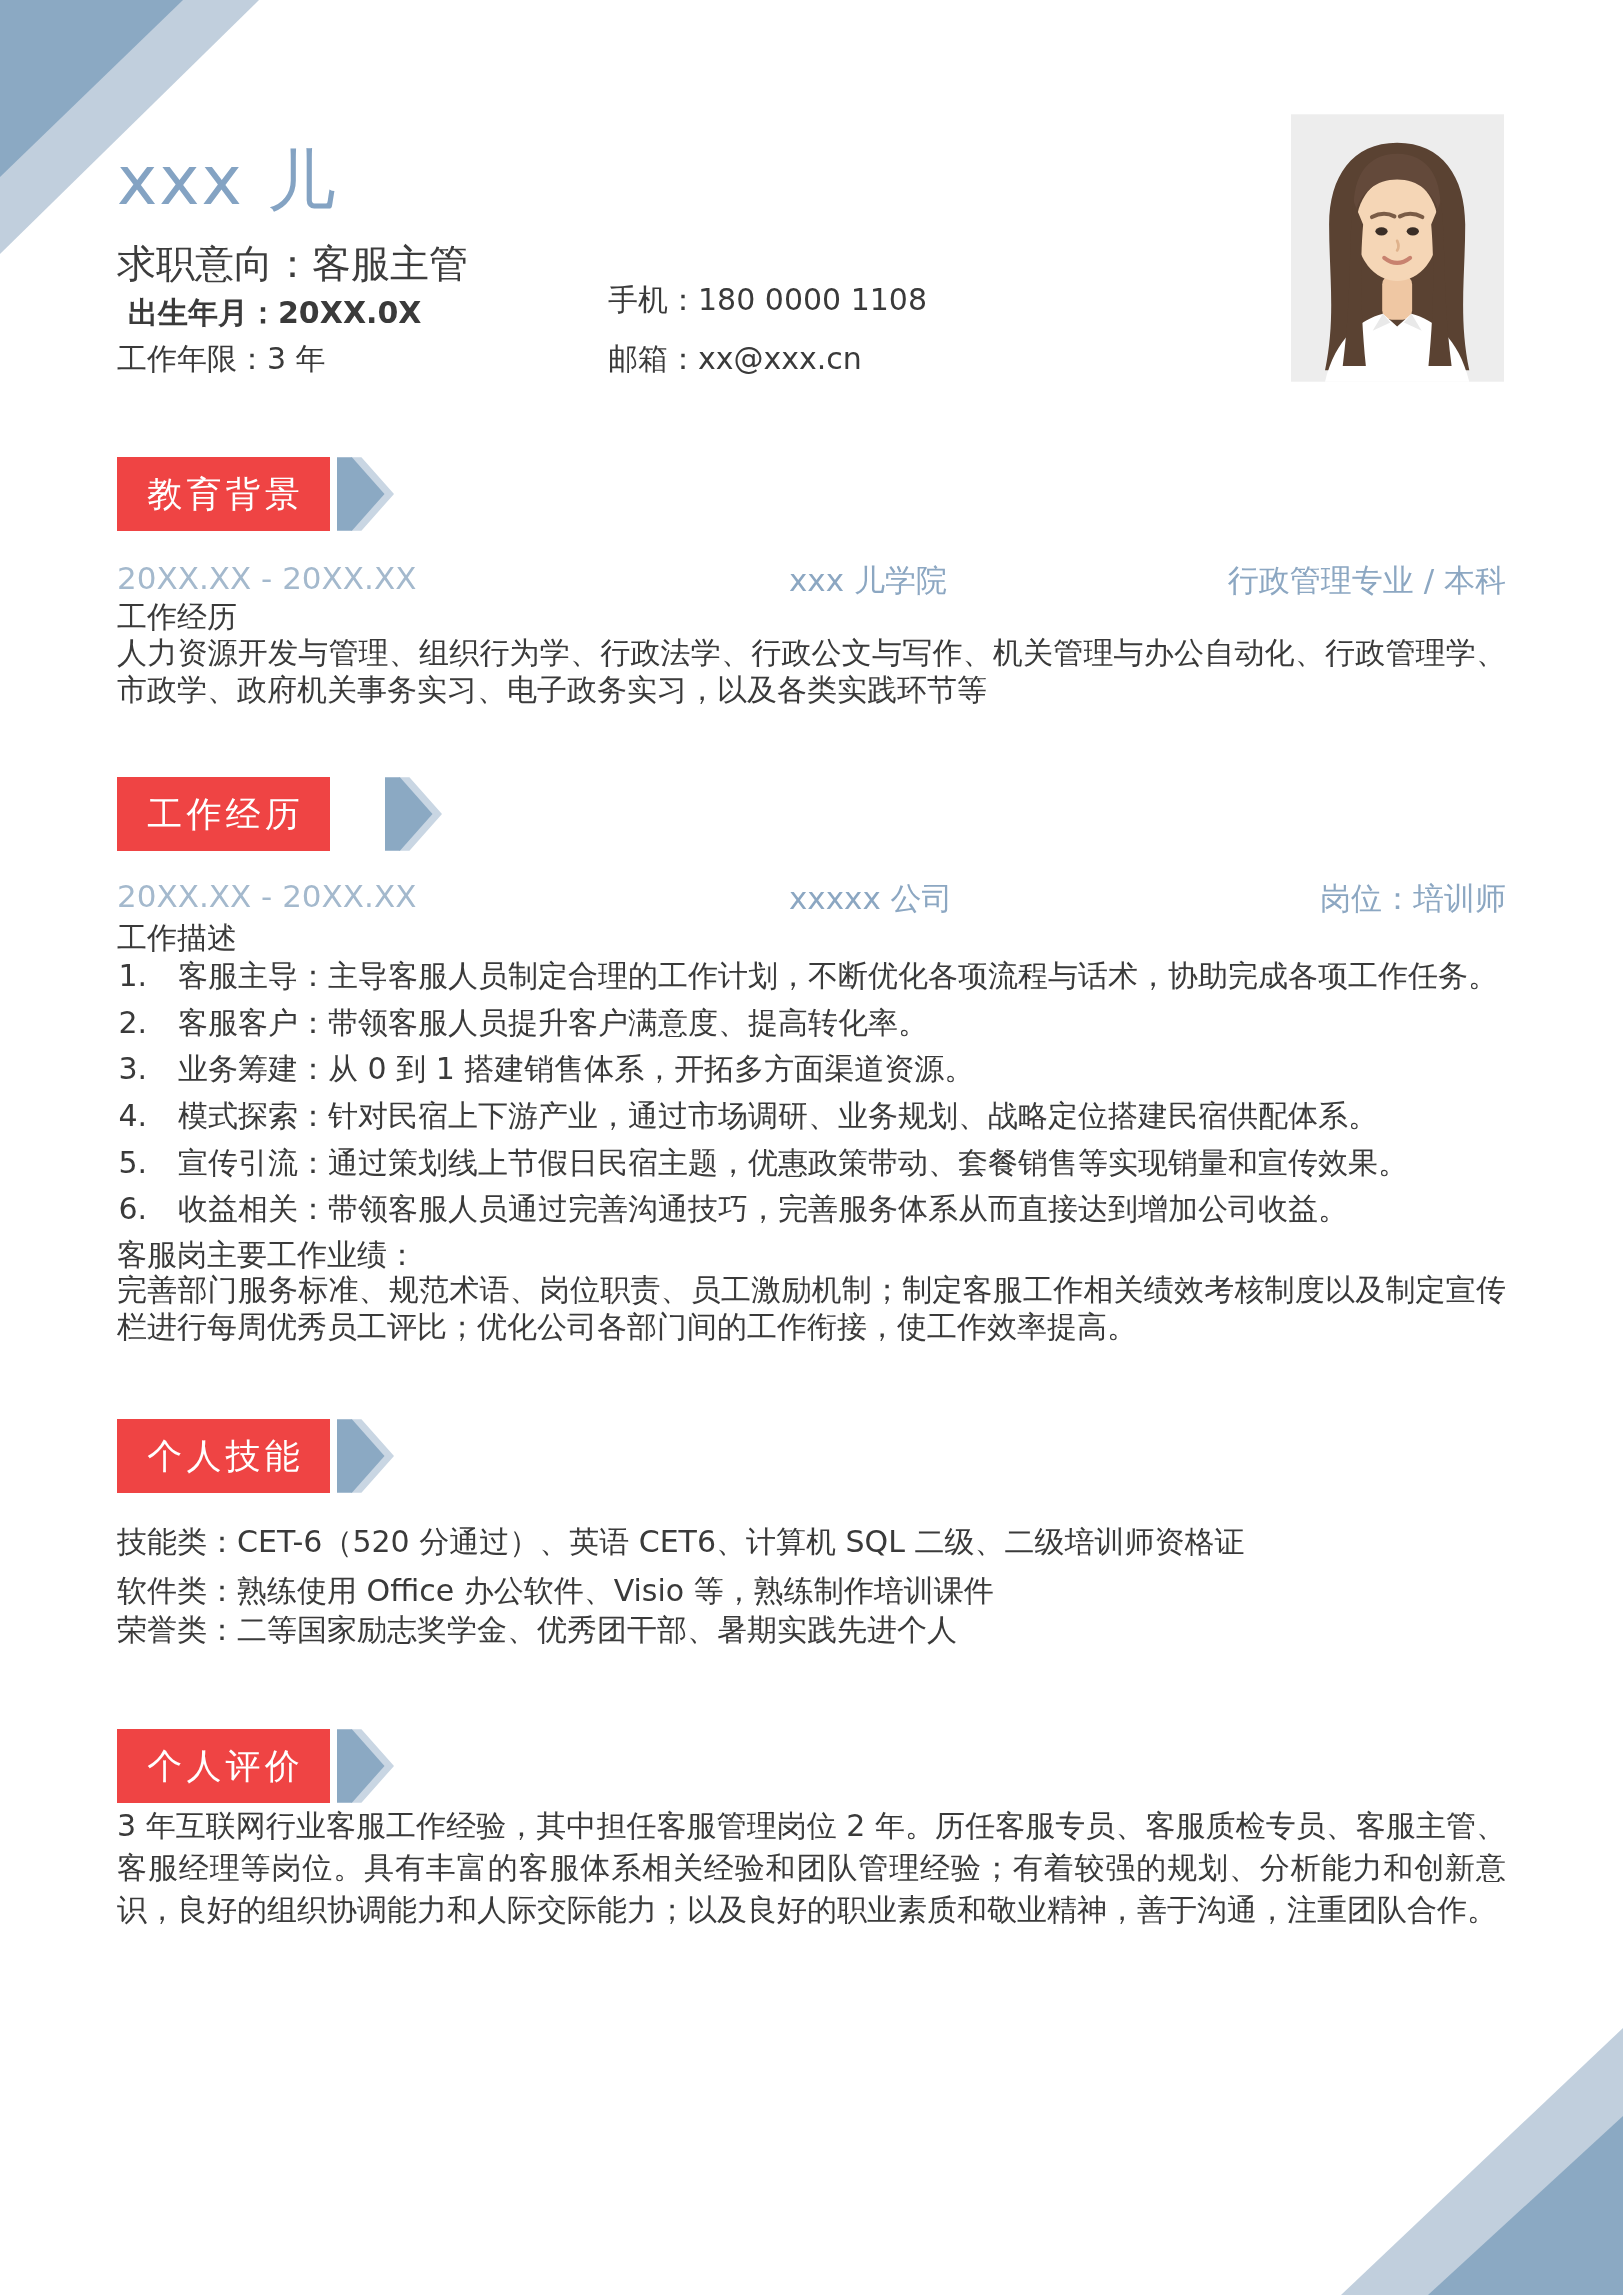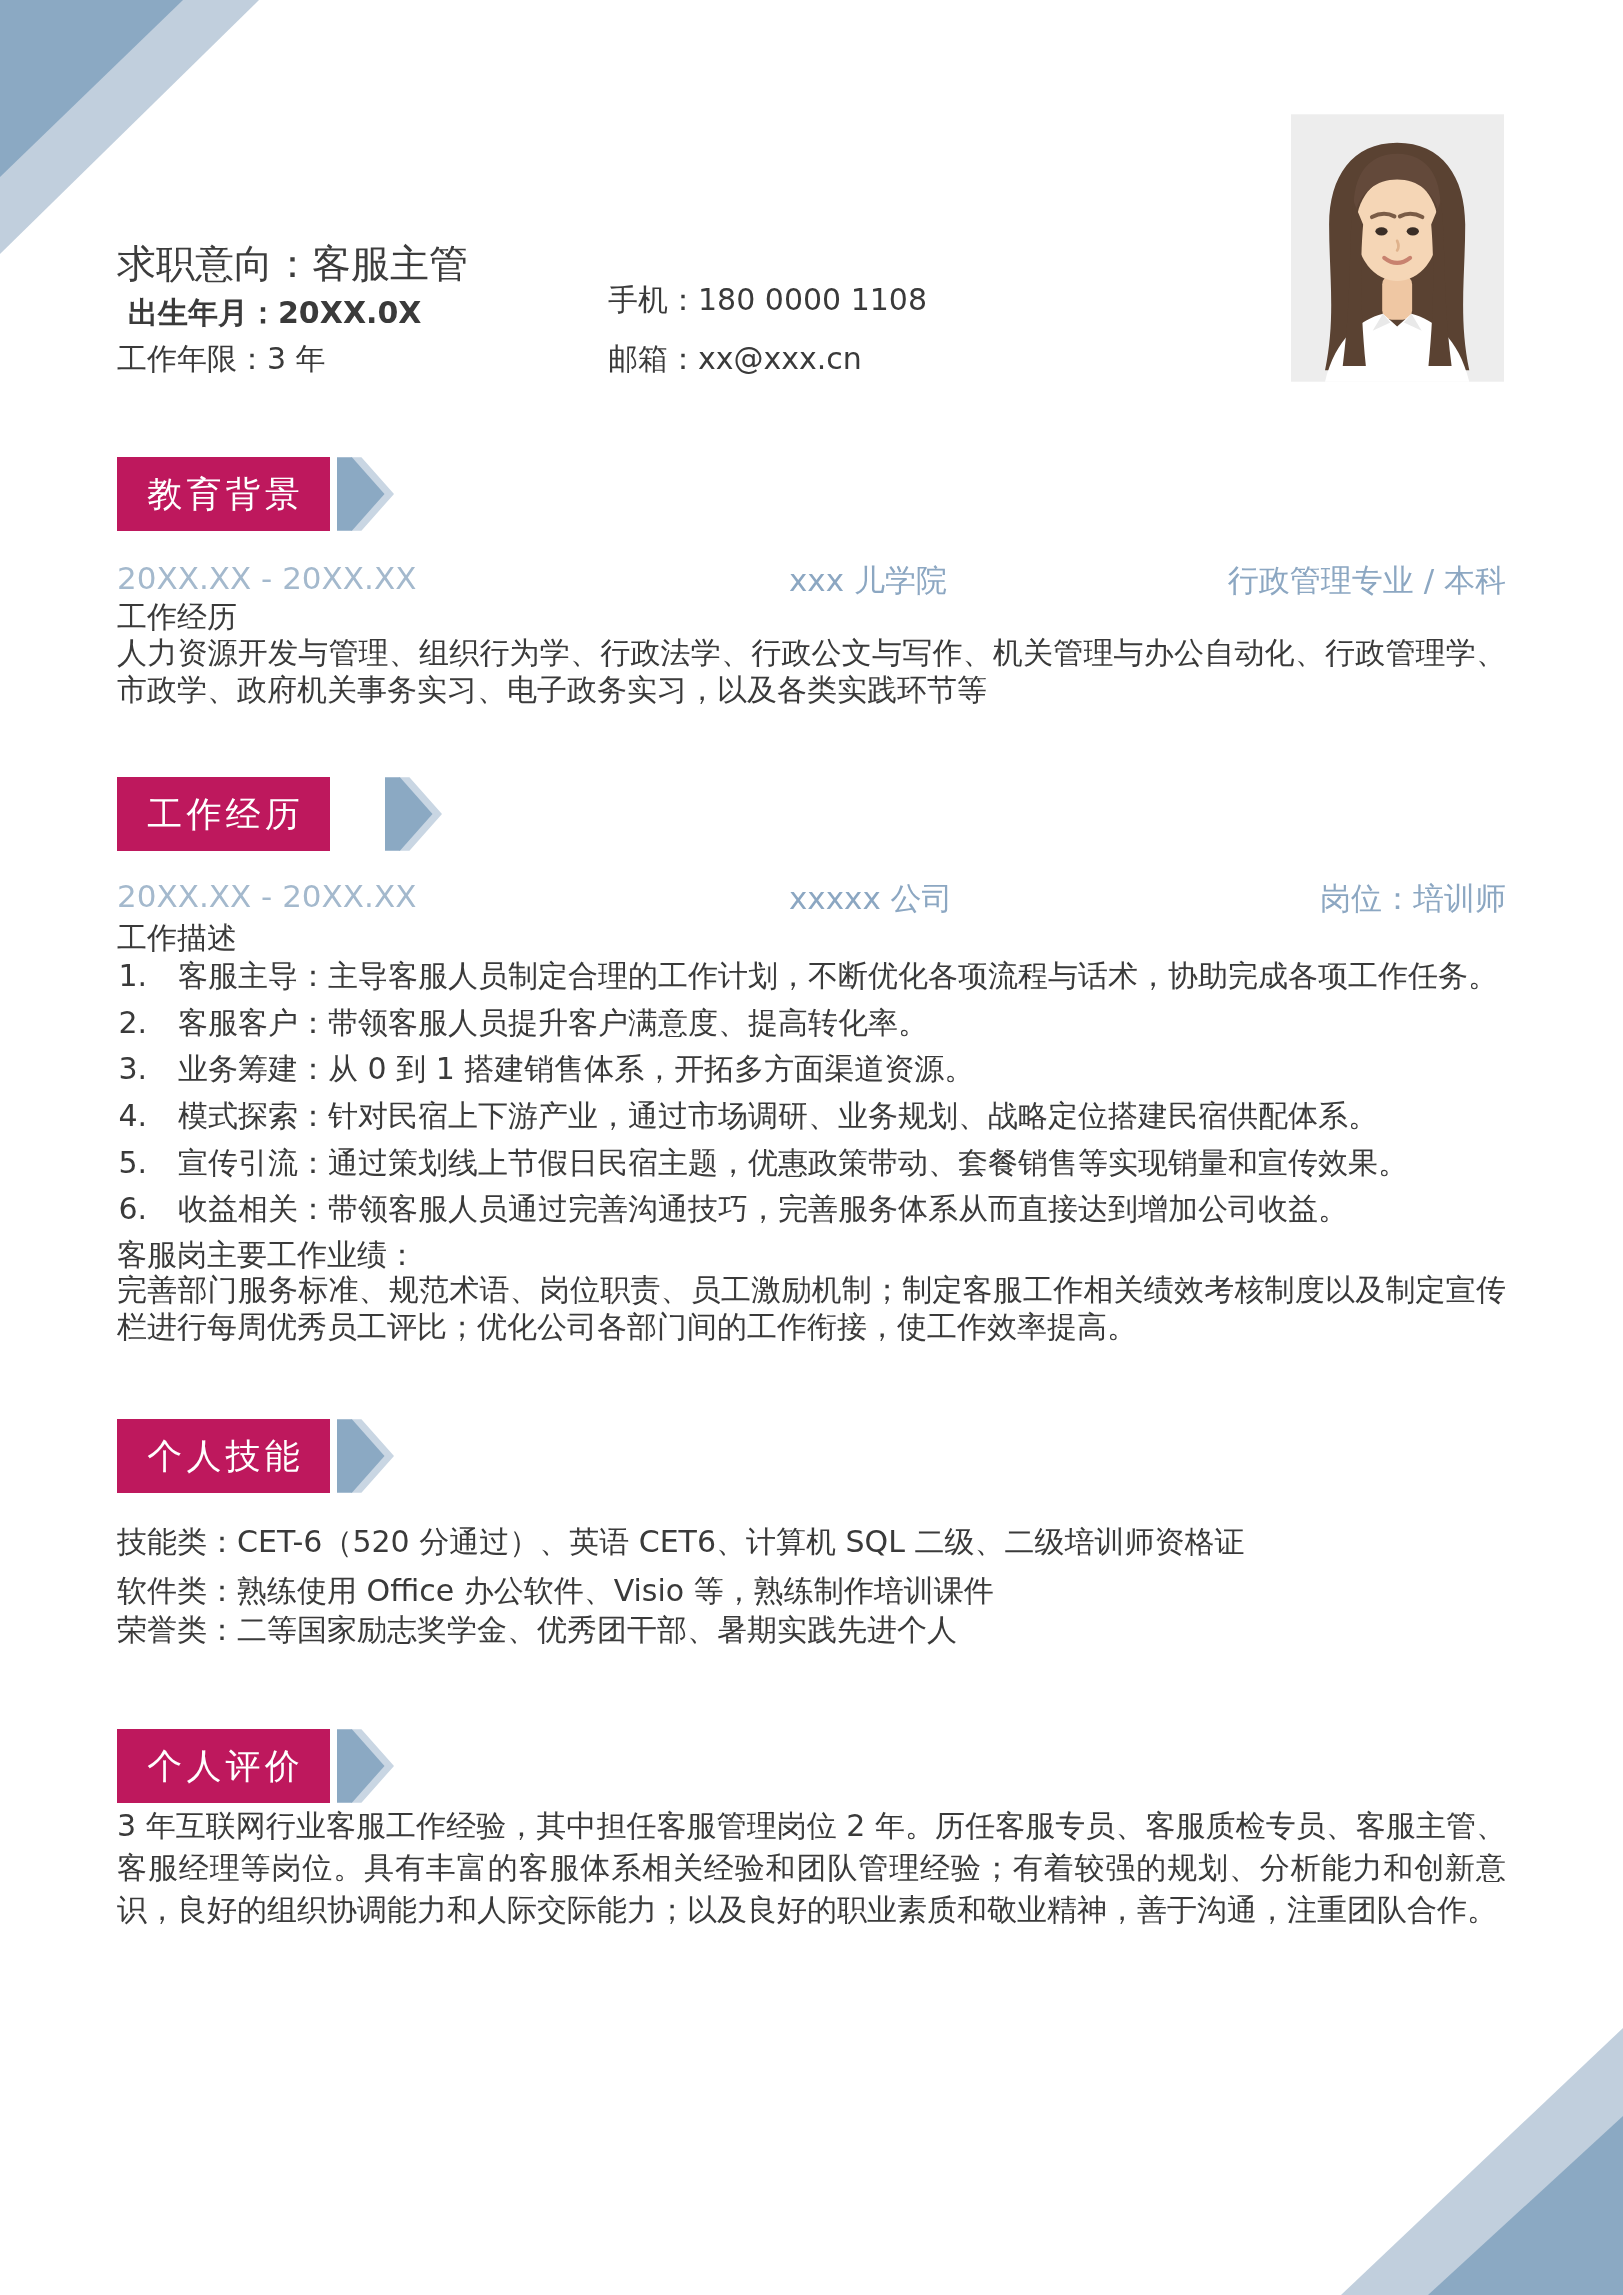--- a/index.html
+++ b/index.html
@@ -20,21 +20,21 @@
   .c-birth { left:128px; top:293px;font-weight:bold; }
   .c-phone { left:608px; top:280px; }
   .c-years { left:117px; top:339px; }
   .c-email { left:608px; top:339px; }
 
   .photo { position:absolute; left:1291px; top:114px; width:213px; height:268px; }
   .photo svg { display:block; width:100%; height:100%; }
 
   .sec-header { position:absolute; left:117px; height:74px; display:flex; align-items:stretch; }
   .sec-box {
-    width:213px; height:74px; background:#be185d; color:#ffffff;
+    width:213px; height:74px; background:#ef4444; color:#ffffff;
     display:flex; align-items:center; justify-content:center;
     font-size:35px; letter-spacing:4.1px; padding-left:4.1px; box-sizing:border-box;
   }
   .sec-chev { width:57px; height:74px; margin-left:6.8px; }
 
   .h-edu   { top:457px; }
   .h-work  { top:777px;gap:48px; }
   .h-skill { top:1419px; }
   .h-eval  { top:1729px; }
 
@@ -68,20 +68,21 @@
 </head>
 <body>
 
 <div class="page">
 
   <div class="tri tl-light"></div>
   <div class="tri tl-dark"></div>
   <div class="tri br-light"></div>
   <div class="tri br-dark"></div>
 
+  <div class="name">xxx 儿</div>
   <div class="intention">求职意向：客服主管</div>
 
   <div class="contact-item c-birth"><span>出生年月：</span><span>20XX.0X</span></div>
   <div class="contact-item c-phone"><span>手机：</span><span>180 0000 1108</span></div>
   <div class="contact-item c-years"><span>工作年限：</span><span>3 年</span></div>
   <div class="contact-item c-email"><span>邮箱：</span><span>xx@xxx.cn</span></div>
 
   <div class="photo">
     <svg viewBox="0 0 313 393">
       <rect width="313" height="393" fill="#ededed"></rect>

